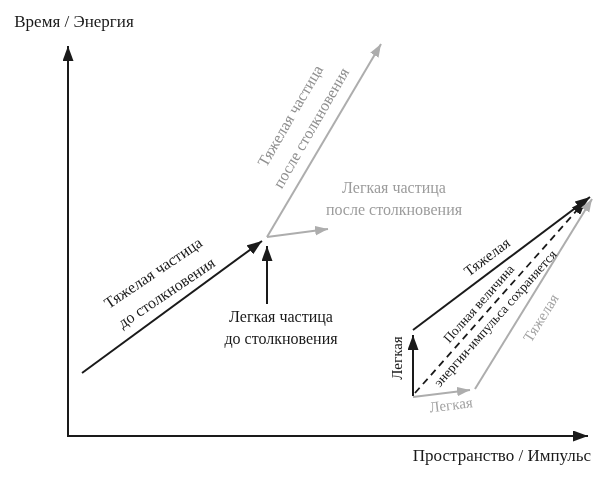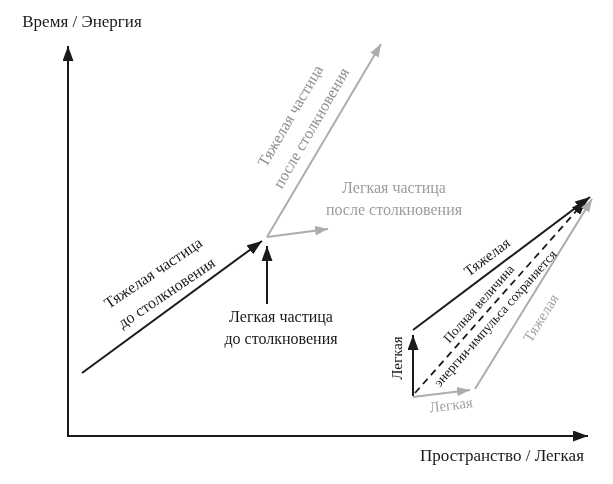--- a/index.html
+++ b/index.html
@@ -60,25 +60,25 @@
     <line x1="267" y1="237" x2="381" y2="44" class="stroke-gray w2" marker-end="url(#ah-gray)"></line>
     <line x1="267" y1="237" x2="328" y2="229" class="stroke-gray w2" marker-end="url(#ah-gray)"></line>
 
     <line x1="413" y1="396" x2="413" y2="335" class="stroke-black w2" marker-end="url(#ah-black)"></line>
     <line x1="413" y1="330" x2="590" y2="197" class="stroke-black w2" marker-end="url(#ah-black)"></line>
     <line x1="415" y1="393" x2="586" y2="200" class="stroke-black dashed" marker-end="url(#ah-black)"></line>
     <line x1="413" y1="397" x2="470" y2="390" class="stroke-gray w2" marker-end="url(#ah-gray)"></line>
     <line x1="475" y1="389" x2="592" y2="199" class="stroke-gray w2" marker-end="url(#ah-gray)"></line>
   </svg>
 
-  <div class="lbl axis-lbl" style="left:82px;top:22px;">
+  <div class="lbl axis-lbl" style="left:74px;top:22px;">
     <span>Время / Энергия</span>
   </div>
   <div class="lbl axis-lbl" style="left:502px;top:456px;">
-    <span>Пространство / Легкая</span>
+    <span>Пространство / Импульс</span>
   </div>
 
   <div class="lbl lh-wide" style="left:160px;top:283px;transform:translate(-50%,-50%) rotate(-34deg);">
     <span>Тяжелая частица</span>
     <span>до столкновения</span>
   </div>
 
   <div class="lbl lh-wide c-gray" style="left:301px;top:122px;transform:translate(-50%,-50%) rotate(-60deg);">
     <span>Тяжелая частица</span>
     <span>после столкновения</span>

